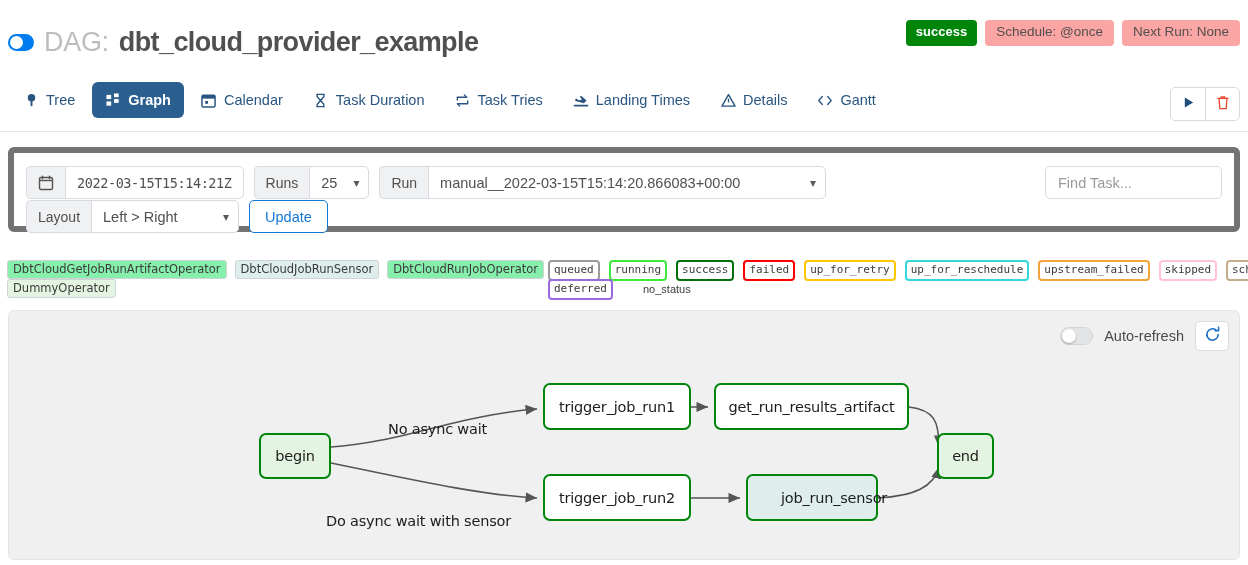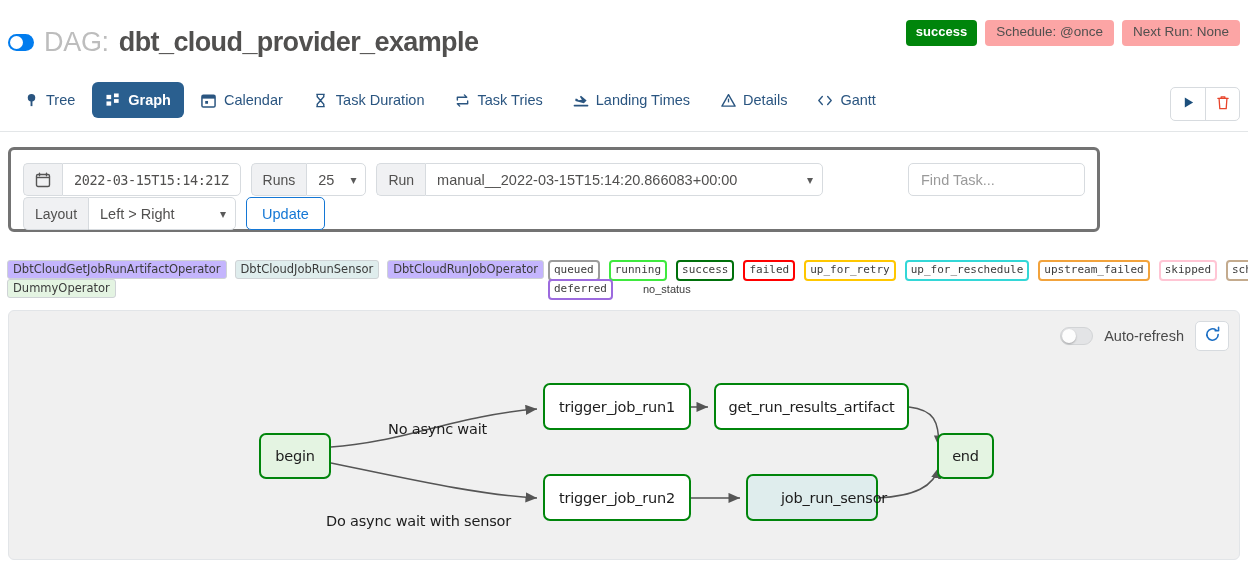--- a/index.html
+++ b/index.html
@@ -72,22 +72,22 @@
     background: #fff;
   }
   .tab-actions > div {
     width: 34px; height: 32px; display: flex; align-items: center; justify-content: center;
     cursor: pointer;
   }
   .tab-actions > div + div { border-left: 1px solid #d7dbdf; }
 
   
   .filter-panel {
-    position: absolute; left: 8px; top: 147px; width: 1092px; height: 85px;
-    background: #fff; border: 3px solid #737373; border-radius: 6px;
+    position: absolute; left: 8px; top: 147px; width: 1232px; height: 85px;
+    background: #fff; border: 6px solid #737373; border-radius: 6px;
   }
   .ctrl-row { position: absolute; display: flex; align-items: stretch; }
   .row1 { left: 12px; top: 13px; gap: 10px; }
   .row2 { left: 12px; top: 47px; gap: 0; }
 
   .grp { display: flex; align-items: stretch; }
   .addon {
     background: #f0f1f3; border: 1px solid #d7dbdf; color: #51504f;
     font-size: 14px; display: flex; align-items: center; padding: 0 11px;
   }
@@ -118,21 +118,21 @@
     color: #9a9a9a; font-size: 14.5px;
   }
 
   
   .legend-zone { position: absolute; left: 0; top: 256px; width: 1248px; height: 48px; }
   .legend-ops-row1 { position: absolute; left: 7px; top: 4px; display: flex; gap: 8px; }
   .legend-ops-row2 { position: absolute; left: 7px; top: 23px; display: flex; gap: 8px; }
   .op-chip {
     font-family: "DejaVu Sans", sans-serif;
     font-size: 11.5px; color: #3b3b3b; border: 1px solid #cfd3d6;
-    border-radius: 3px; padding: 1px 5px 2px; background: #c4b5fd;
+    border-radius: 3px; padding: 1px 5px 2px; background: #86efac;
     white-space: nowrap; line-height: 1.25;
   }
   .legend-status-row1 { position: absolute; left: 548px; top: 4px; display: flex; gap: 9px; }
   .legend-status-row2 { position: absolute; left: 548px; top: 23px; display: flex; align-items: center; gap: 30px; }
   .st-chip {
     font-family: "DejaVu Sans Mono", monospace;
     font-size: 11px; color: #3b3b3b; border: 2px solid #999;
     border-radius: 4px; padding: 0px 4px 1px; background: #ffffff;
     white-space: nowrap; line-height: 1.45;
   }

